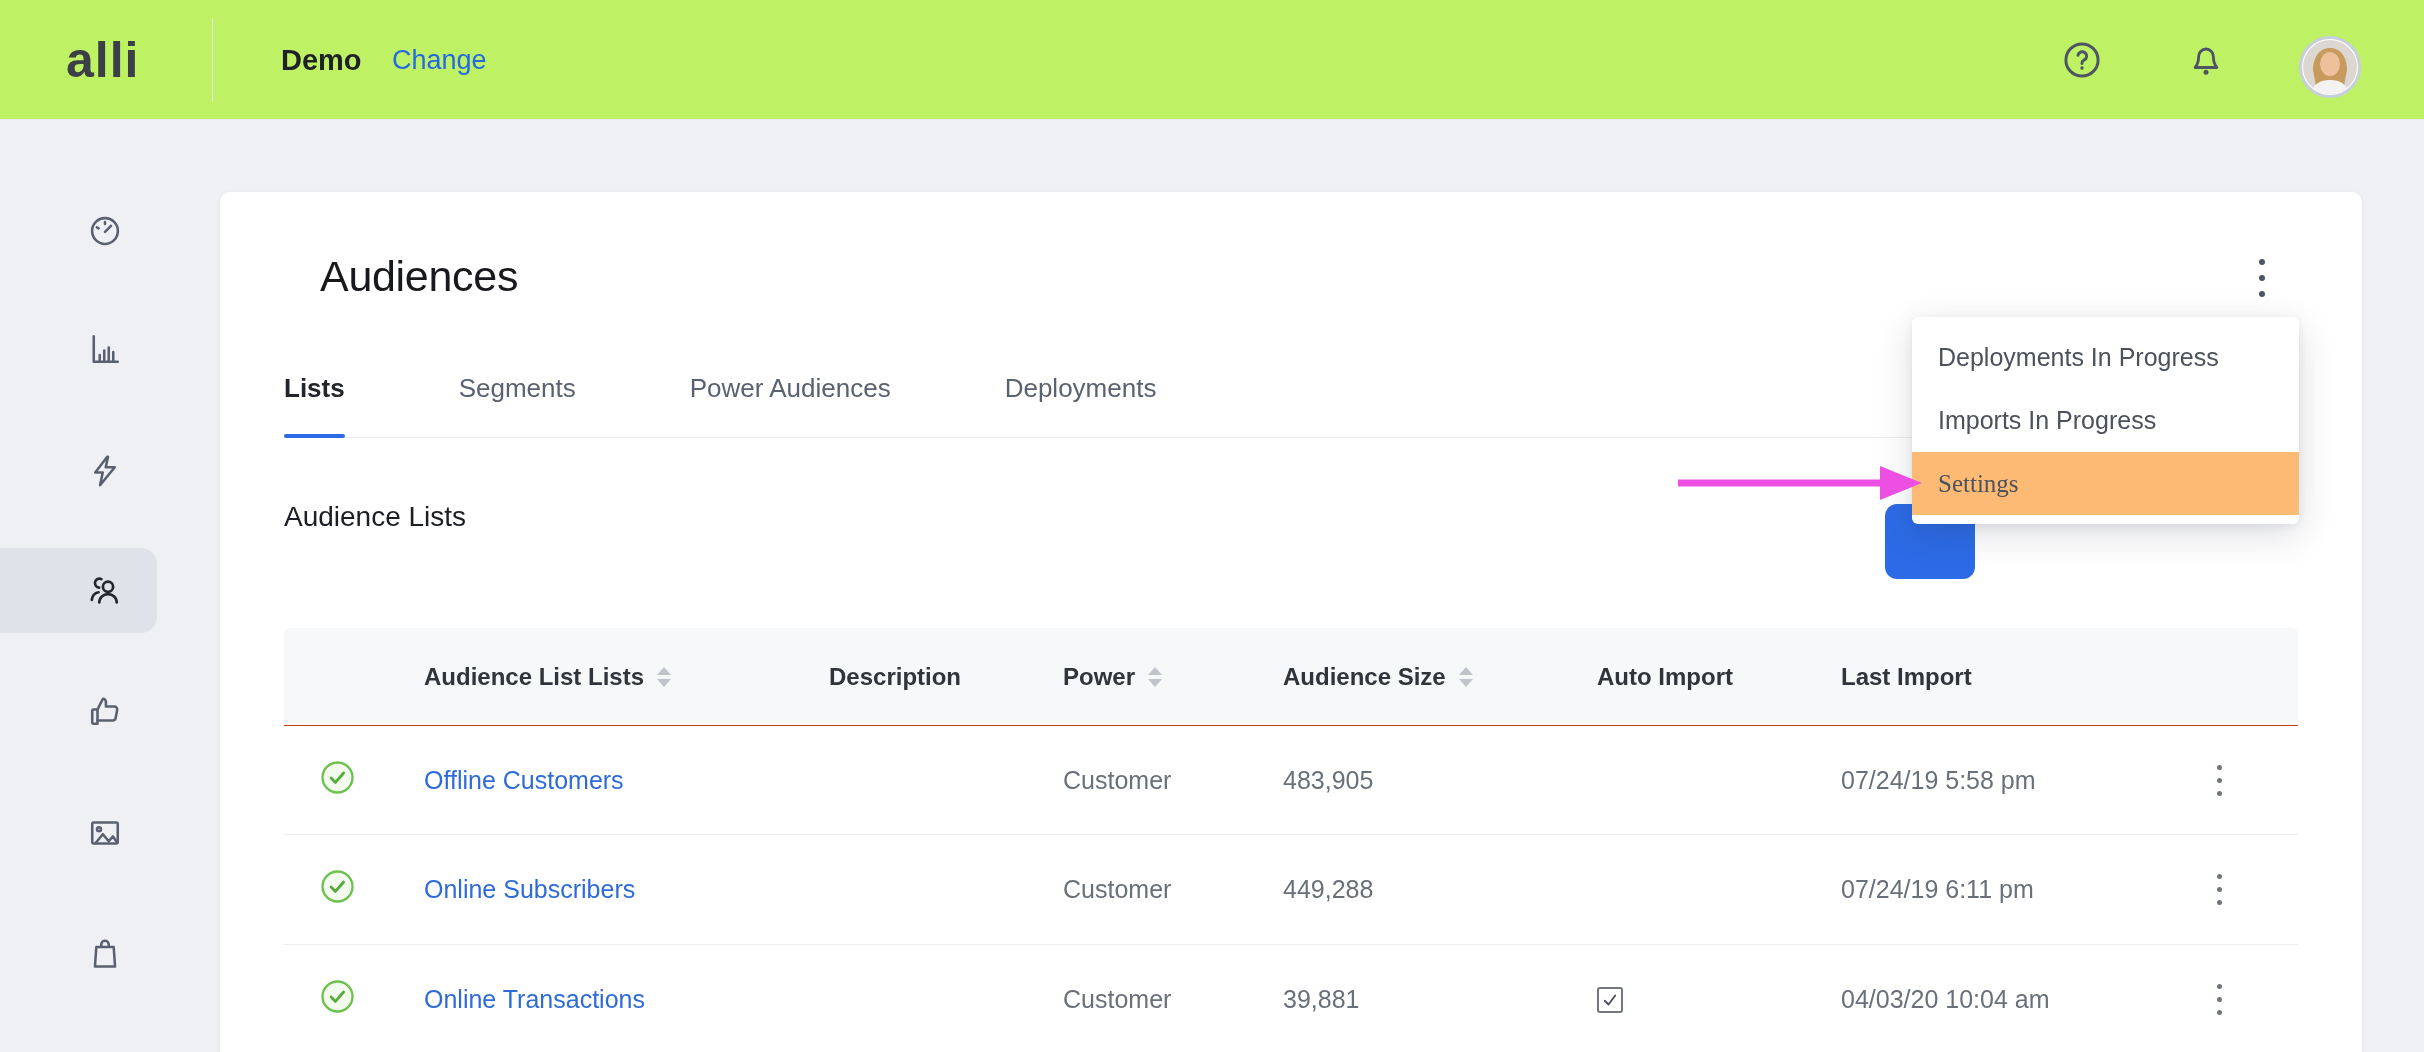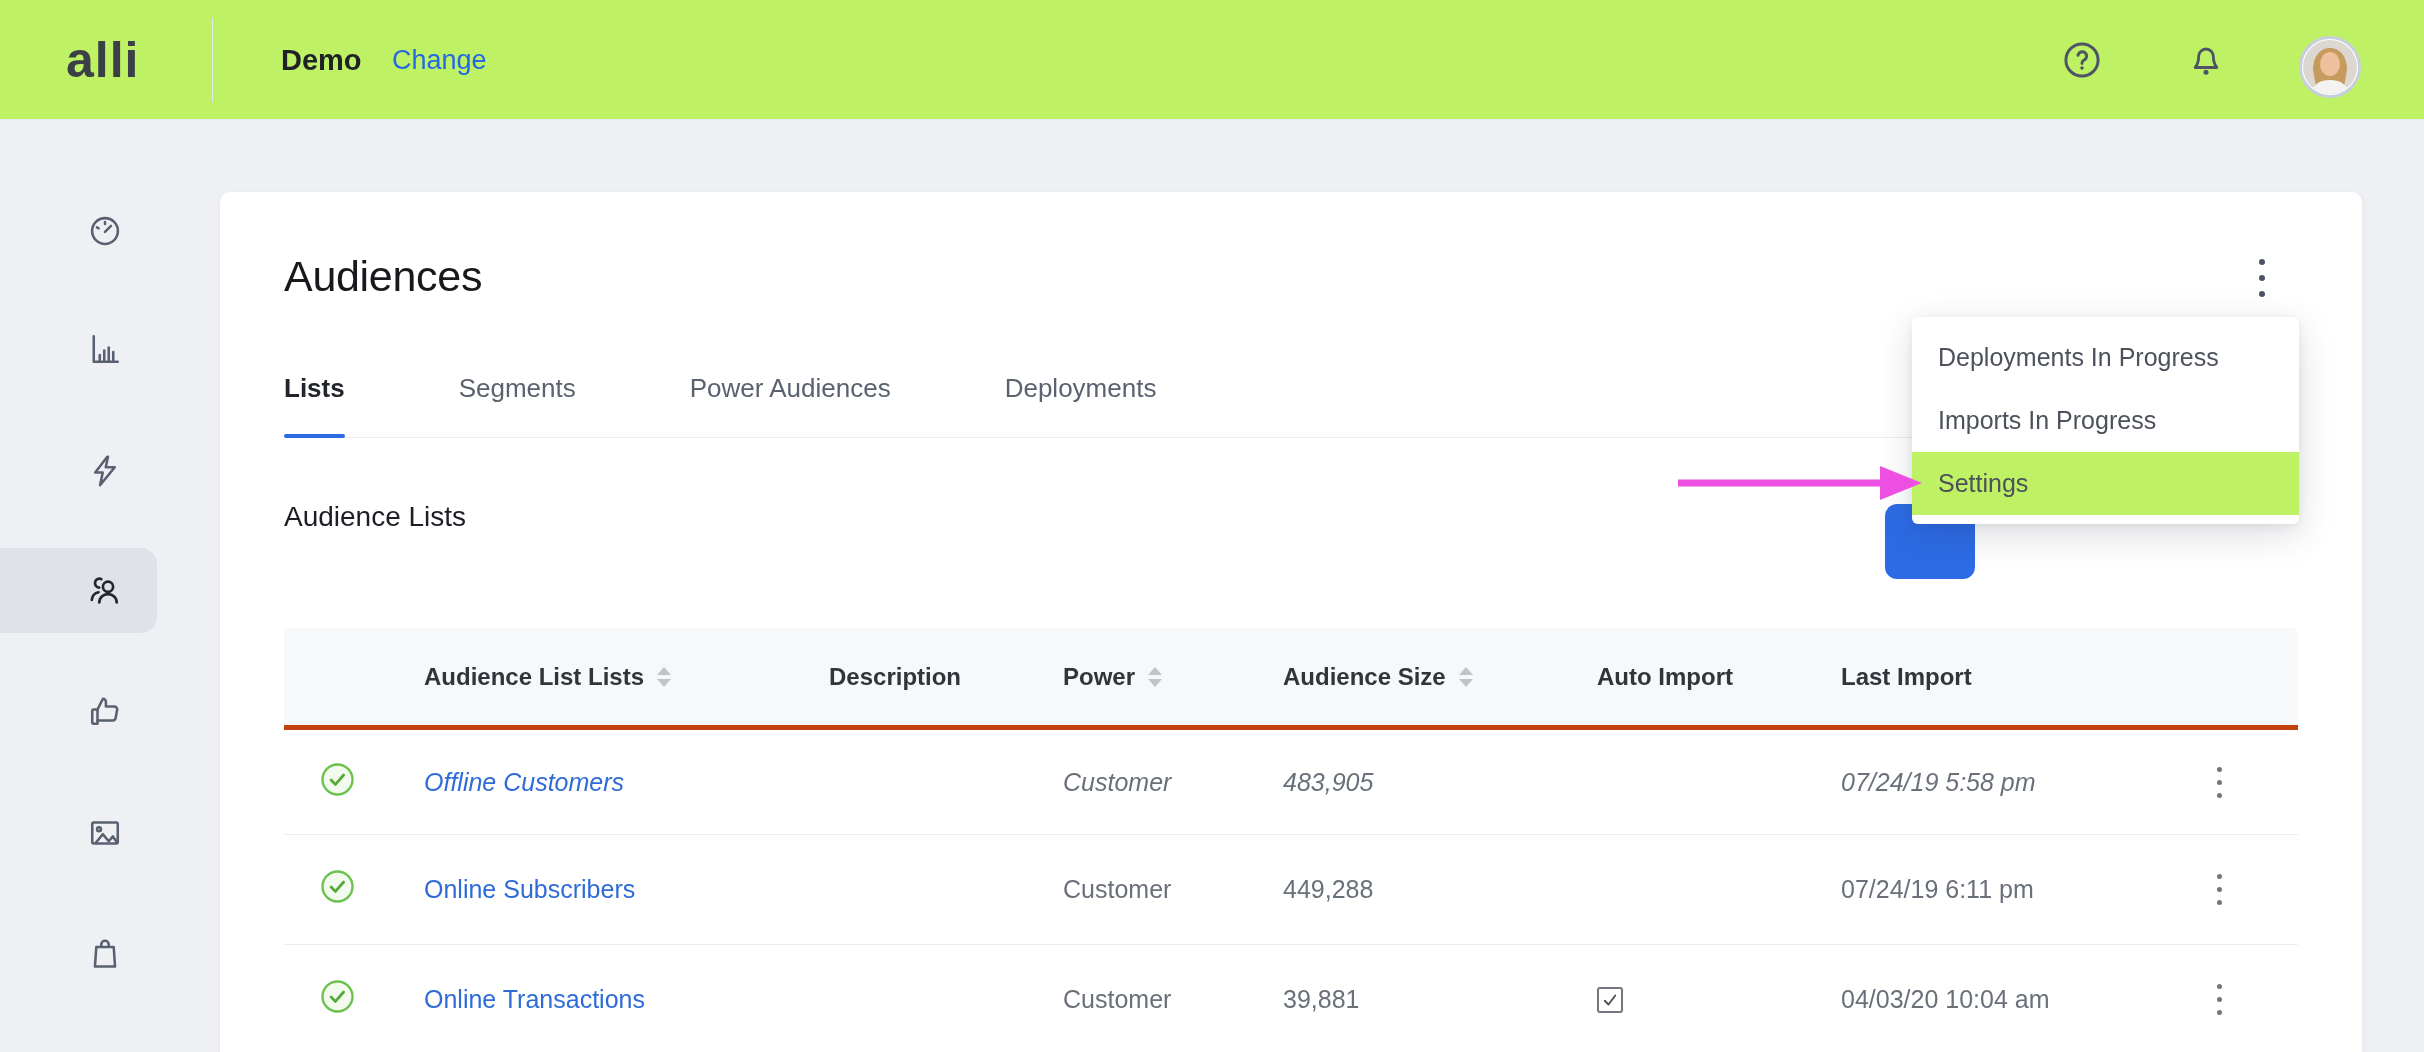--- a/index.html
+++ b/index.html
@@ -30,21 +30,21 @@
   .side-pill { position:absolute; left:0; top:548px; width:157px; height:85px;
                background:#dfe2e9; border-radius:0 16px 16px 0; z-index:1; }
   .side-icon { position:absolute; left:87px; width:36px; height:36px; z-index:2;
                display:flex; align-items:center; justify-content:center; cursor:pointer; }
 
   
   .card { position:absolute; left:220px; top:192px; width:2142px; height:900px;
           background:#ffffff; border-radius:10px;
           box-shadow:0 1px 5px rgba(25,35,60,0.05); z-index:2; }
   .card-head { position:relative; padding:58px 64px 0; }
-  .page-title { font-size:43px; line-height:52px; font-weight:500; color:#17191d; letter-spacing:-0.3px; }
+  .page-title { font-size:43px; line-height:52px; font-weight:500; color:#17191d; letter-spacing:-0.3px;margin-left:36px; }
   .card-kebab { position:absolute; top:58px; right:78px; width:44px; height:56px;
                 display:flex; flex-direction:column; align-items:center; justify-content:center;
                 gap:10px; cursor:pointer; }
   .card-kebab i { width:6px; height:6px; border-radius:50%; background:#4c5466; }
 
   .tabs { margin:70px 64px 16px; display:flex; gap:114px; border-bottom:1px solid #ececf0; }
   .tab { position:relative; font-size:26px; line-height:32px; font-weight:500; color:#5a6270;
          padding-bottom:33px; cursor:pointer; }
   .tab.active { color:#22252b; font-weight:600; }
   .tab.active::after { content:""; position:absolute; left:0; right:0; bottom:-1px; height:4px;
@@ -58,38 +58,38 @@
                   align-items:center; }
   .thead { height:97px; background:#f7f8f9; border-radius:6px 6px 0 0;
            font-size:24px; font-weight:700; color:#30343b; }
   .th { display:flex; align-items:center; }
   .sort { margin-left:13px; display:flex; flex-direction:column; gap:4px; cursor:pointer; }
   .sort .up   { width:0; height:0; border-left:7px solid transparent; border-right:7px solid transparent;
                 border-bottom:8px solid #bfc4cb; }
   .sort .down { width:0; height:0; border-left:7px solid transparent; border-right:7px solid transparent;
                 border-top:8px solid #bfc4cb; }
   .trow { height:110px; border-bottom:1px solid #ededf0; font-size:25px; color:#6a707a; }
-  .tbody .trow:first-child { border-top:5px solid #c2410c;font-style:italic; }
+  .tbody .trow:first-child { border-top:1px solid #c2410c; }
   .status-cell { padding-left:36px; display:flex; align-items:center; }
   .name-link { color:#2e6bd8; font-weight:500; cursor:pointer; }
   .checkbox { width:26px; height:26px; border:2px solid #71767f; border-radius:3px;
               display:flex; align-items:center; justify-content:center; cursor:pointer; }
   .row-kebab { margin:0 auto; width:40px; height:60px; display:flex; flex-direction:column;
                align-items:center; justify-content:center; gap:8px; cursor:pointer; }
   .row-kebab i { width:5px; height:5px; border-radius:50%; background:#70757e; }
 
   
   .hidden-button { position:absolute; left:1885px; top:504px; width:90px; height:75px;
                    background:#2c6be5; border-radius:12px; z-index:10; cursor:pointer; }
   .menu { position:absolute; left:1912px; top:317px; width:387px; padding:9px 0;
           background:#ffffff; border-radius:6px; z-index:20;
           box-shadow:0 10px 36px rgba(35,45,70,0.16), 0 2px 8px rgba(35,45,70,0.08); }
   .menu-item { height:63px; display:flex; align-items:center; padding-left:26px;
                font-size:25px; color:#4c515b; cursor:pointer; }
-  .menu-item.highlight { background:#bef264; }
+  .menu-item.highlight { background:#fdba74;font-family:Liberation Serif, serif; }
   .annot-arrow { position:absolute; left:1668px; top:461px; z-index:30; pointer-events:none; }
 </style>
 </head>
 <body>
 
 <div class="screen">
 
   <div class="topbar">
     <div class="logo">alli</div>
     <div class="topbar-divider"></div>

